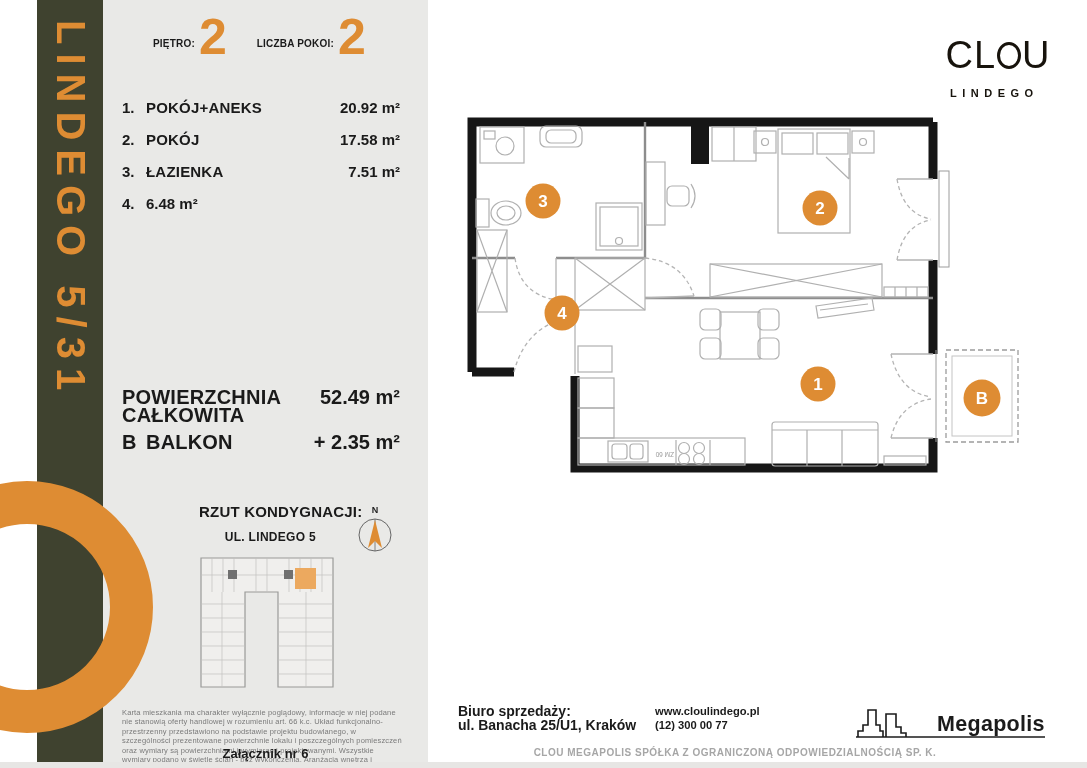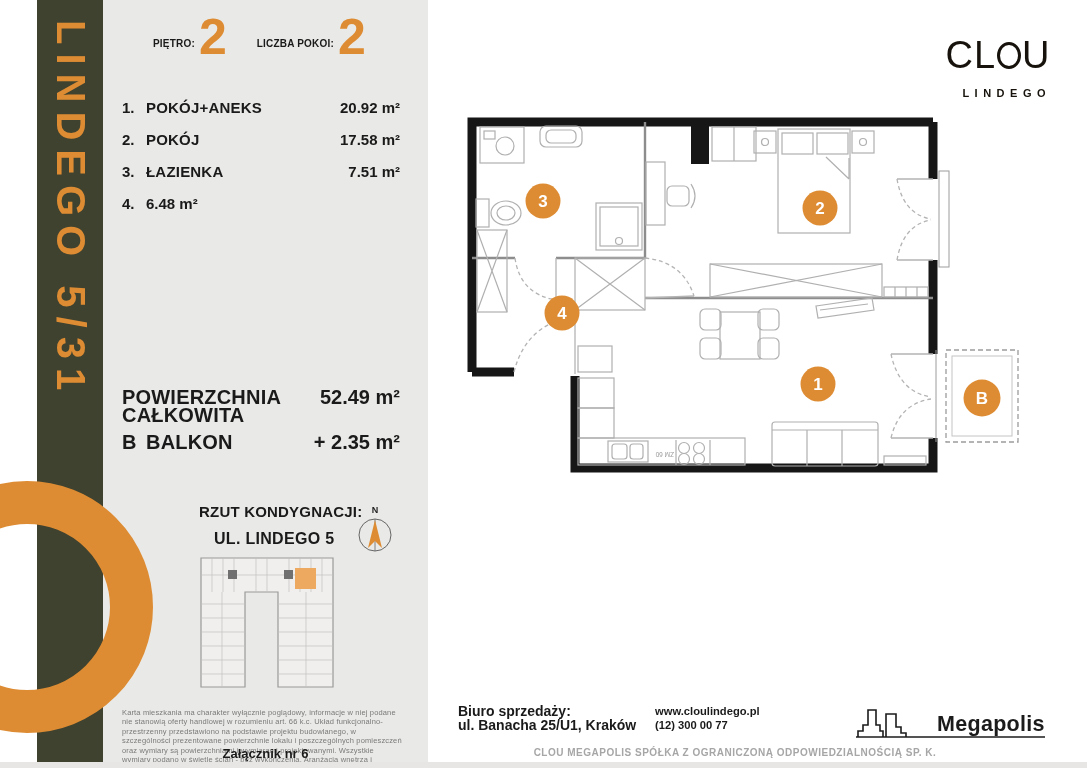--- a/index.html
+++ b/index.html
@@ -31,32 +31,32 @@
   .room-row .nm{flex:1;letter-spacing:0.2px;}
   .room-row .ar{white-space:nowrap;}
 
   .summary{position:absolute;left:19px;top:388px;width:278px;}
   .sum-row{display:flex;font-size:20px;font-weight:bold;margin-bottom:9px;line-height:18px;}
   .sum-row .num{width:24px;}
   .sum-row .nm{flex:1;letter-spacing:0.2px;}
   .sum-row .ar{white-space:nowrap;}
 
   .rzut-title{position:absolute;left:96px;top:503px;font-size:15px;font-weight:bold;letter-spacing:0.2px;}
-  .street{position:absolute;left:111px;top:530px;width:122px;text-align:left;
-          font-size:16px;font-weight:bold;letter-spacing:0.3px;}
+  .street{position:absolute;left:91px;top:530px;width:122px;text-align:right;
+          font-size:12px;font-weight:bold;letter-spacing:0.3px;}
   .compass{position:absolute;left:250px;top:503px;}
   .miniplan{position:absolute;left:97px;top:556px;}
 
   .fineprint{position:absolute;left:19px;top:700px;width:282px;
       font-size:7.5px;line-height:9.6px;color:#7a7a7a;letter-spacing:0.15px;}
   .zalacznik{position:absolute;left:0;top:746px;width:325px;text-align:center;
       font-size:13px;font-weight:bold;}
 
   
-  .clou{position:absolute;left:945px;top:36px;width:106px;text-align:right;}
+  .clou{position:absolute;left:945px;top:36px;width:106px;text-align:left;}
   .clou-word{display:flex;justify-content:center;align-items:flex-start;
       font-size:38px;line-height:38px;font-weight:400;color:#17130c;letter-spacing:1px;}
   .clou-o{width:24px;height:27px;border:3px solid #17130c;border-radius:50%;
       display:inline-block;margin:6px 1px 0 1px;box-sizing:border-box;}
   .clou-sub{font-size:11px;font-weight:bold;letter-spacing:5.5px;color:#17130c;
       margin-top:13px;padding-left:5px;white-space:nowrap;}
 
   
   .plan{position:absolute;left:460px;top:103px;}
 

